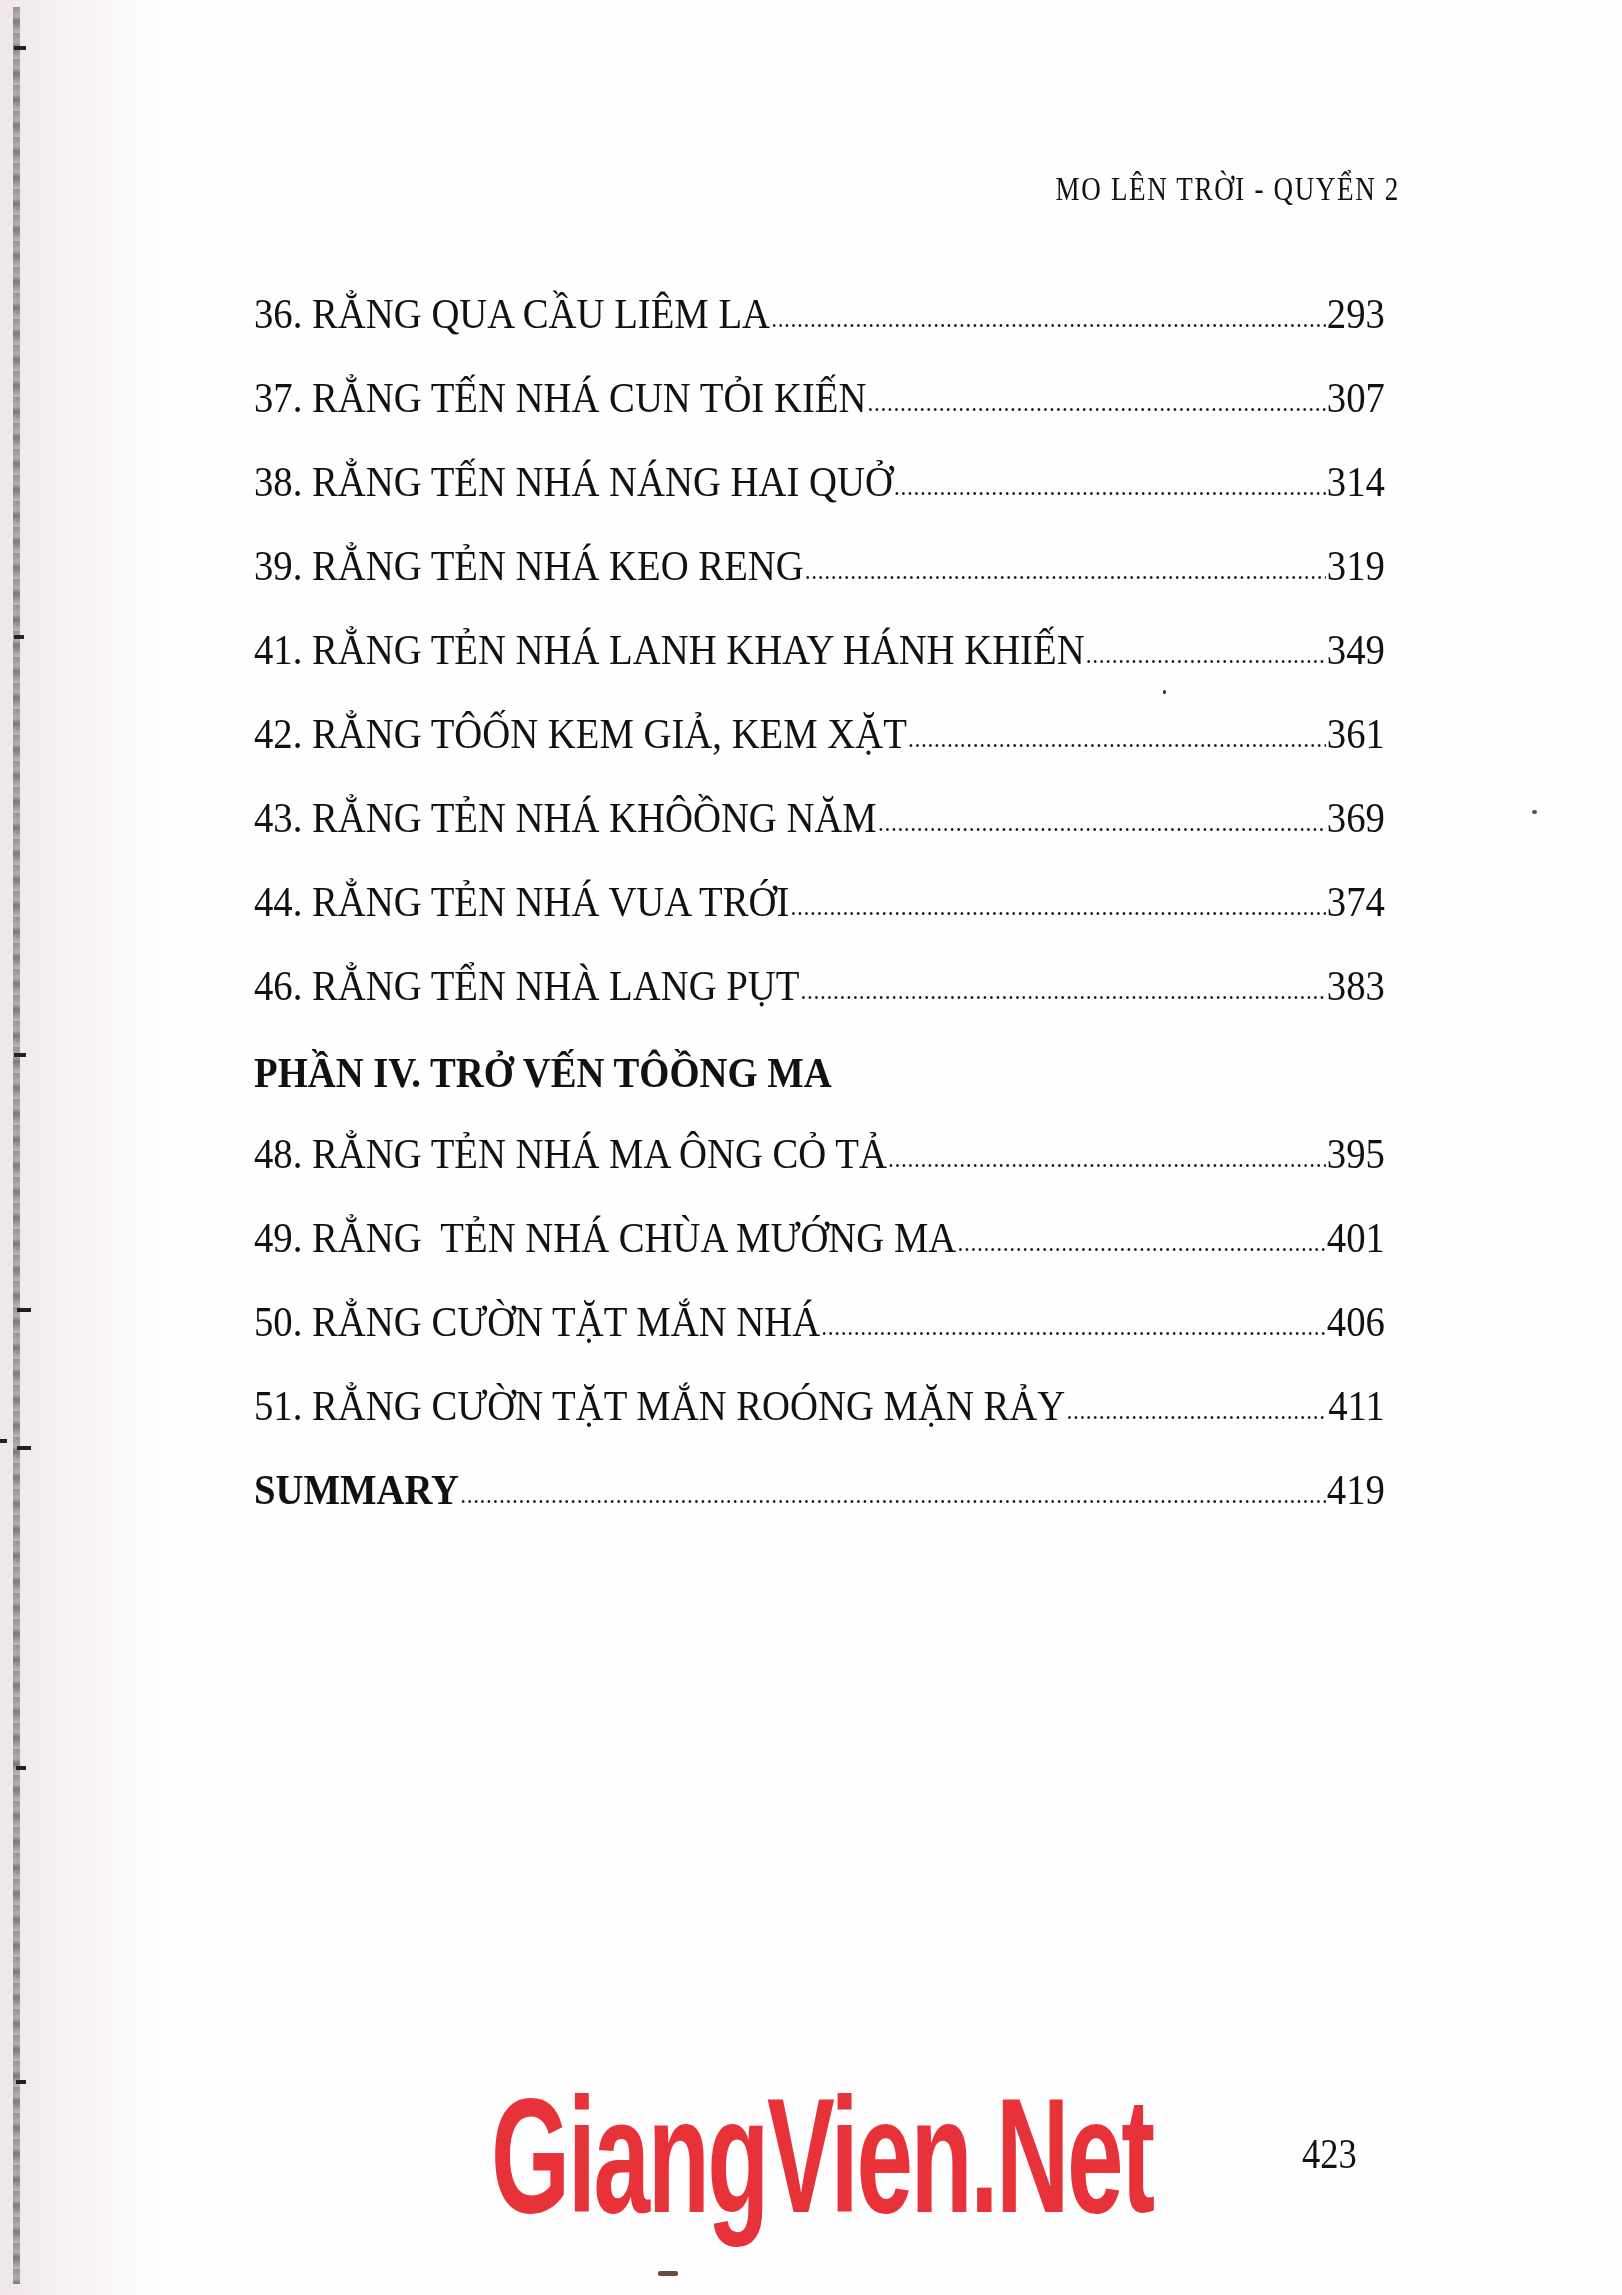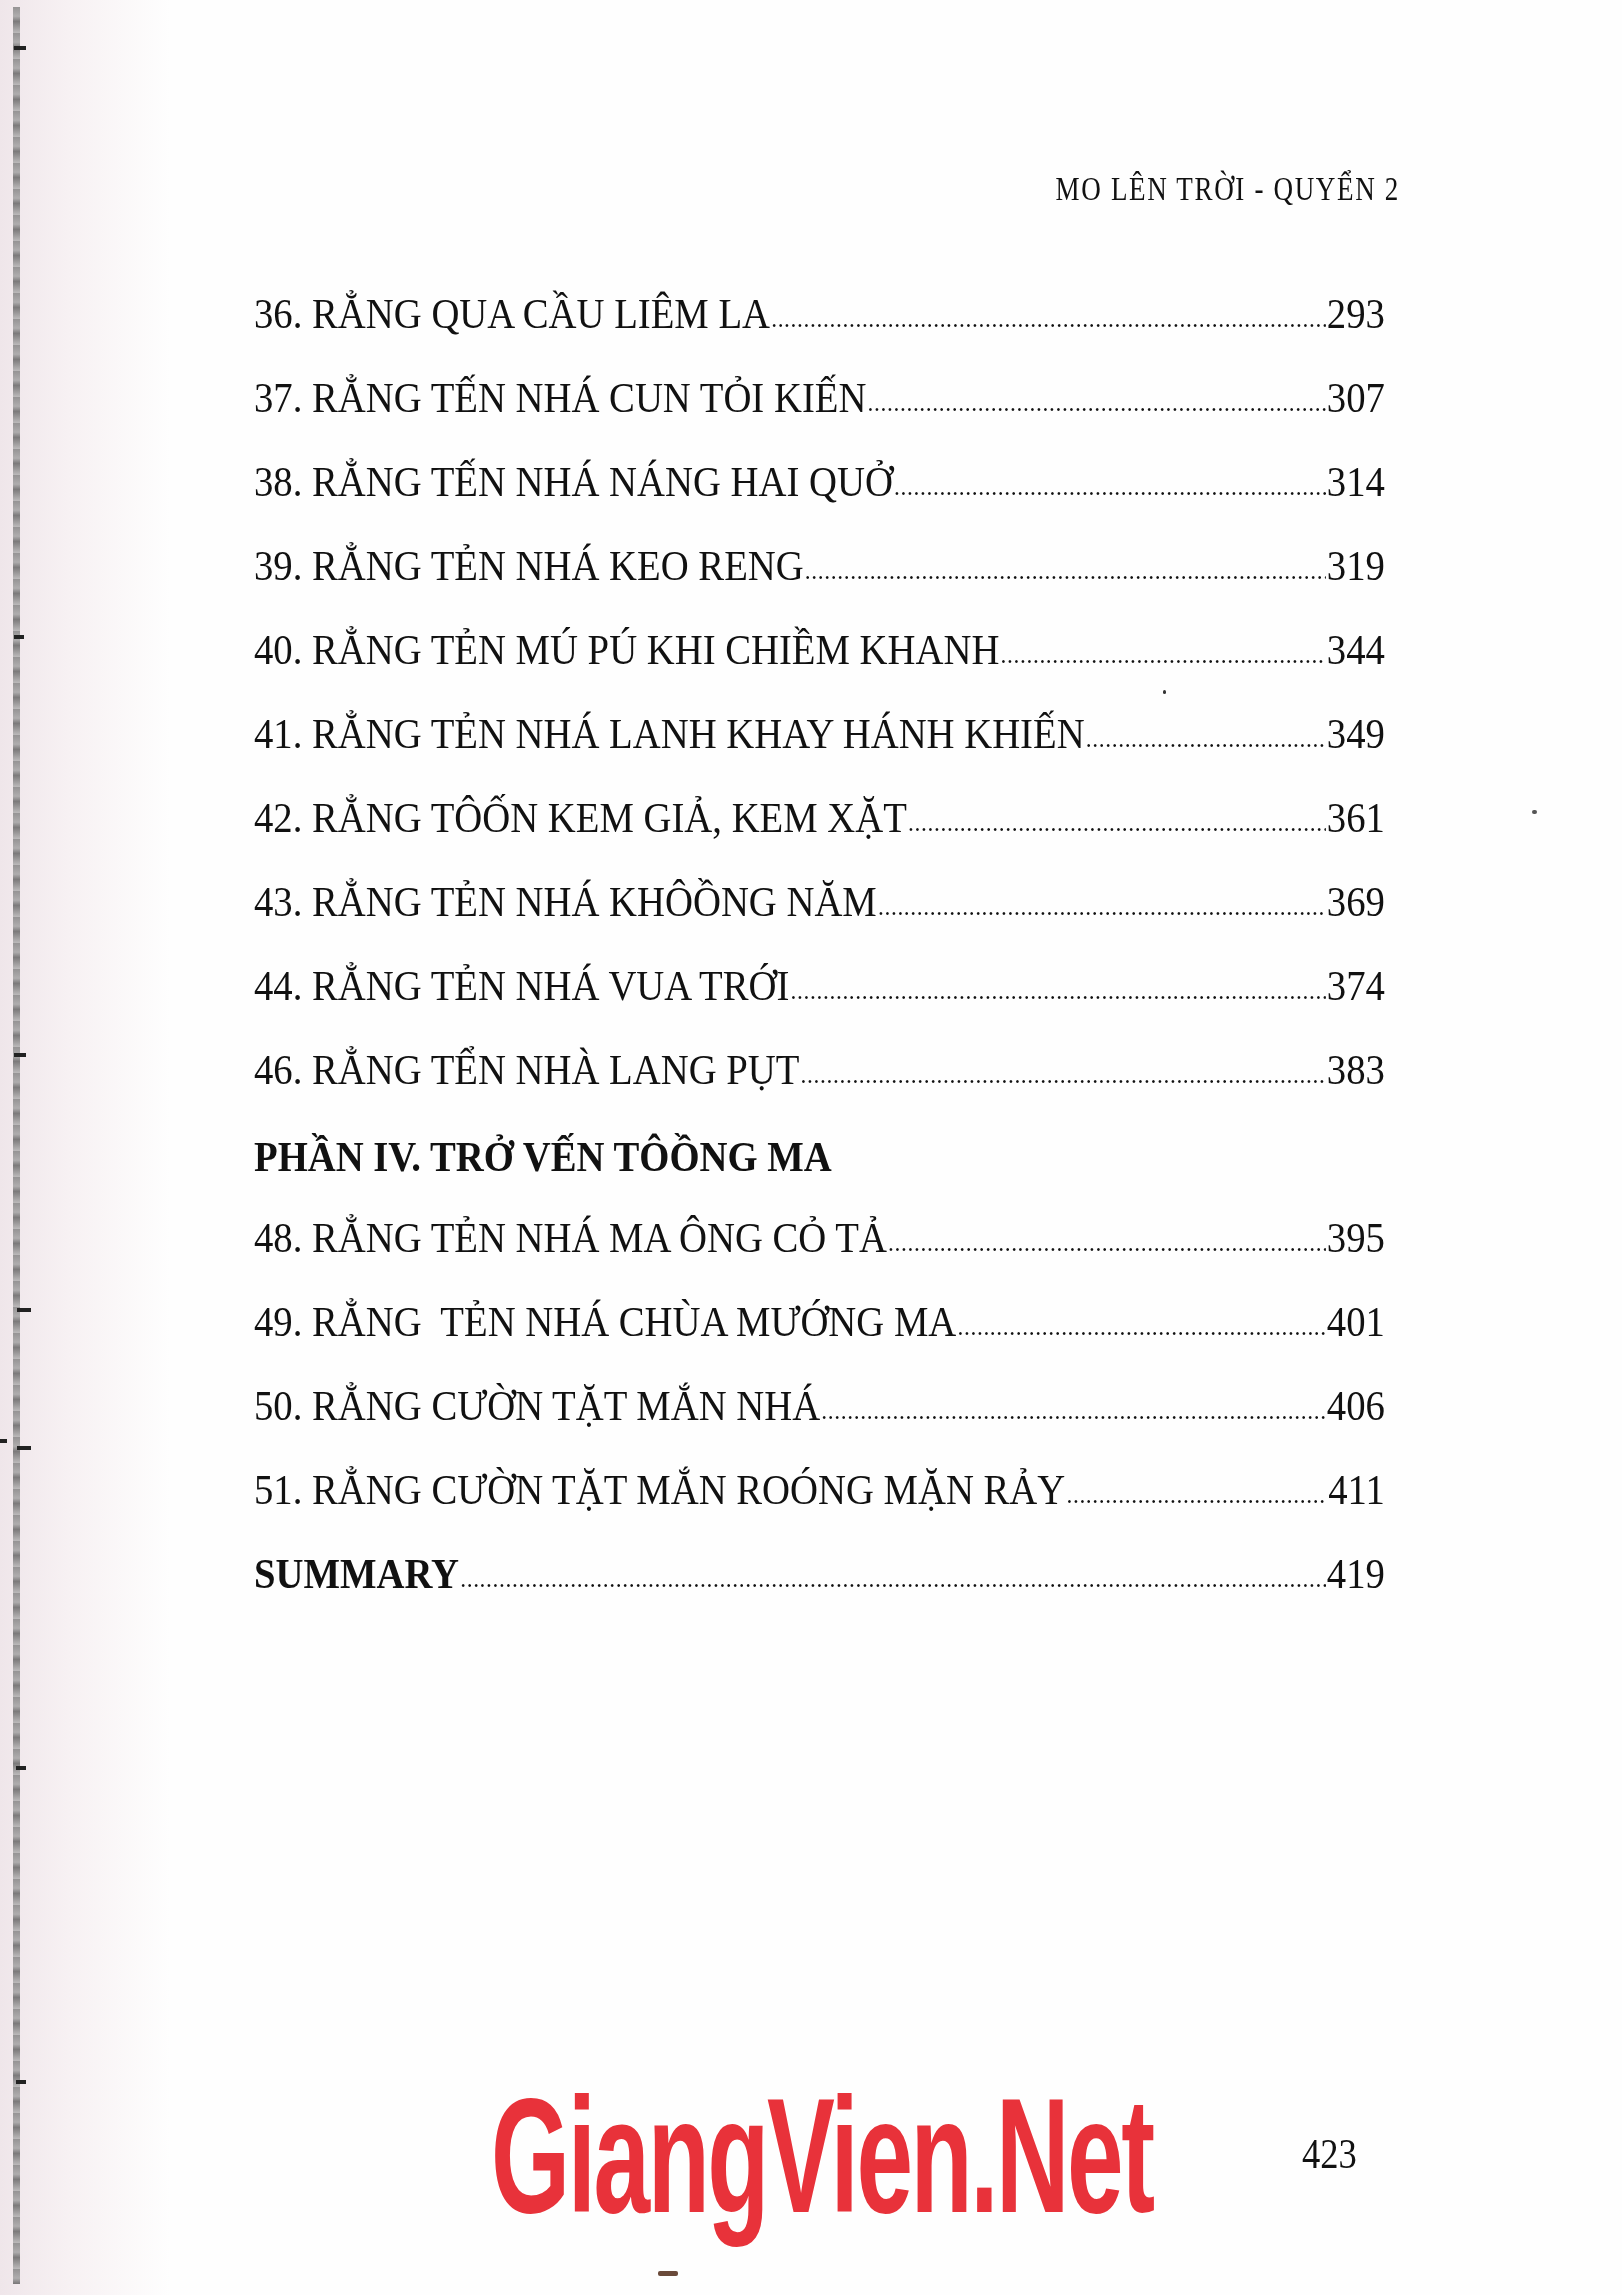--- a/index.html
+++ b/index.html
@@ -169,27 +169,20 @@
     </div>
 
   <div class="toc-row">
       <div class="inner">
     <span class="toc-title"><span>39.</span> <span>RẲNG TẺN NHÁ KEO RENG</span></span>
     <span class="toc-dots"></span>
     <span class="toc-page">319</span>
   </div>
     </div>
 
-  <div class="toc-row">
-      <div class="inner">
-    <span class="toc-title"><span>40.</span> <span>RẲNG TẺN MÚ PÚ KHI CHIỀM KHANH</span></span>
-    <span class="toc-dots"></span>
-    <span class="toc-page">344</span>
-  </div>
-    </div>
 
   <div class="toc-row">
       <div class="inner">
     <span class="toc-title"><span>41.</span> <span>RẲNG TẺN NHÁ LANH KHAY HÁNH KHIẾN</span></span>
     <span class="toc-dots"></span>
     <span class="toc-page">349</span>
   </div>
     </div>
 
   <div class="toc-row">

